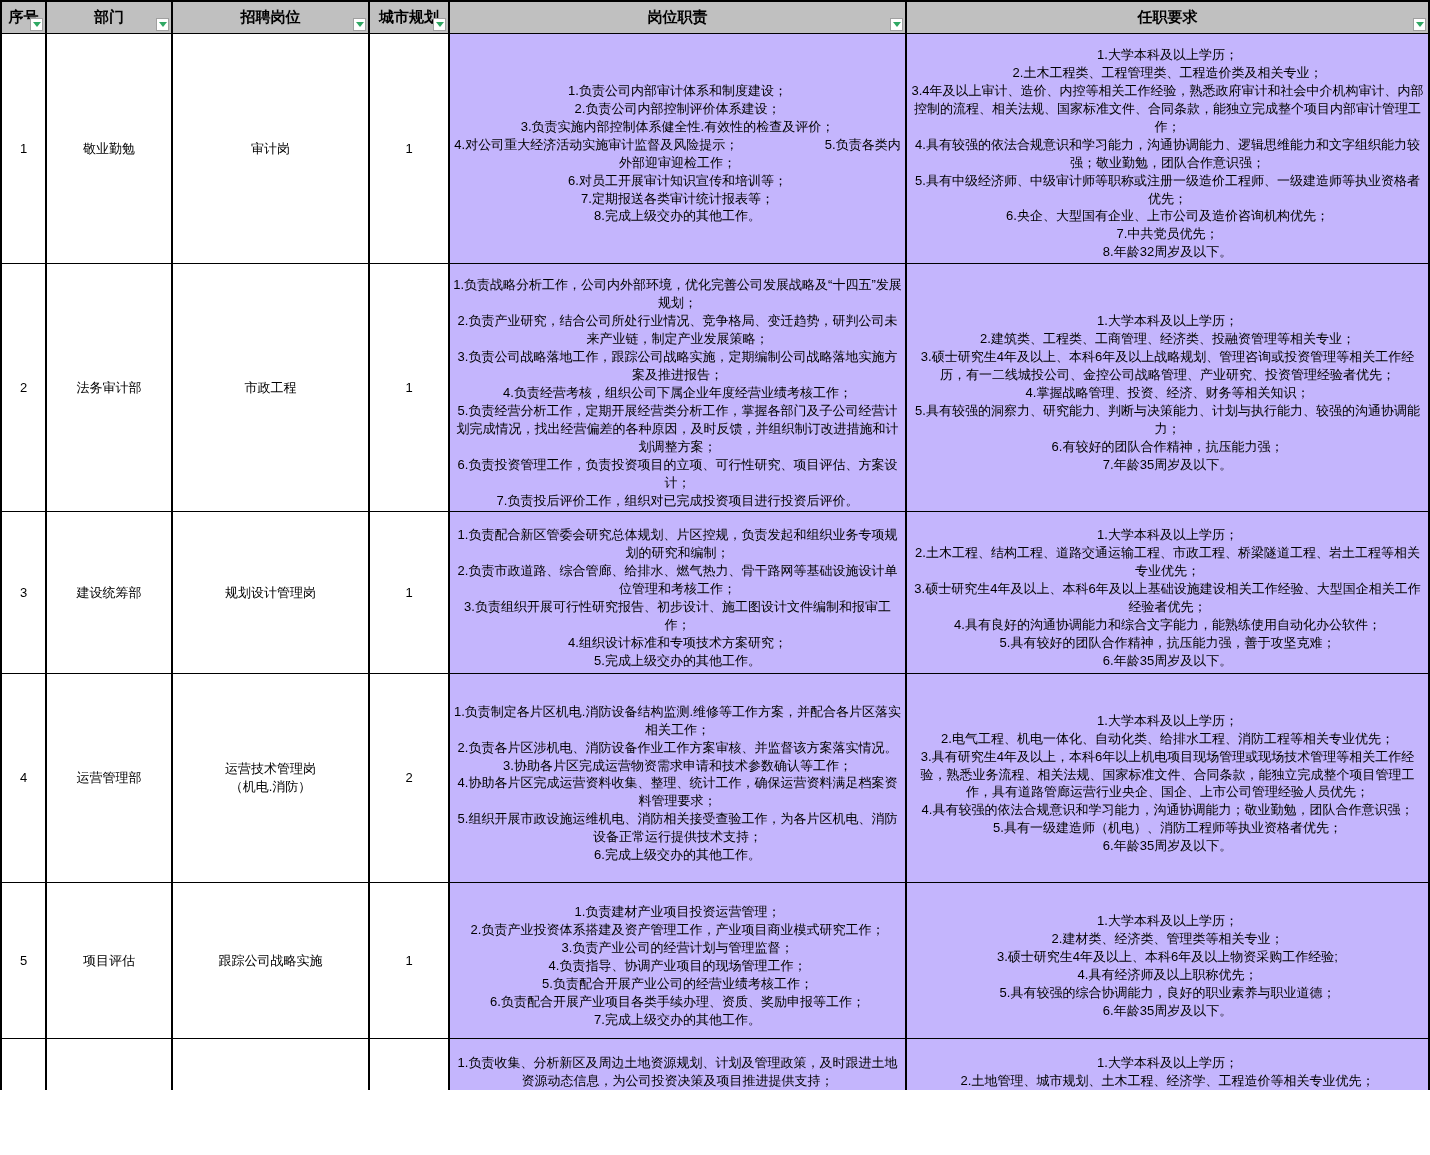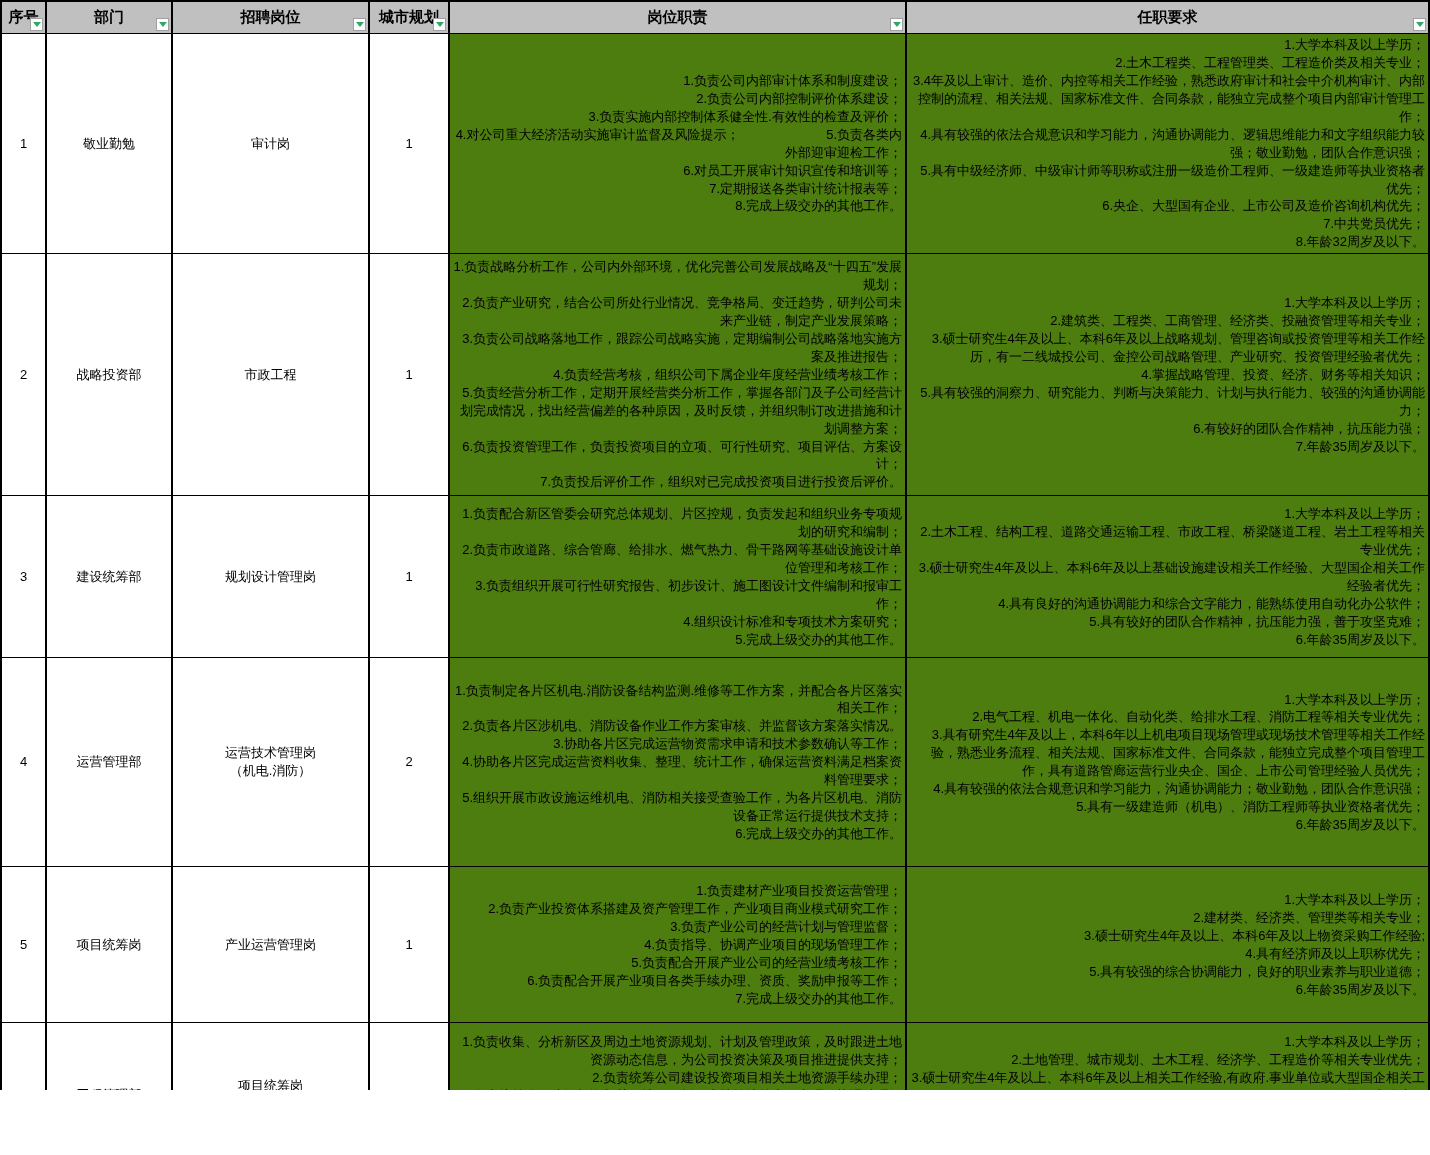--- a/index.html
+++ b/index.html
@@ -41,29 +41,29 @@
     background: #ffffff;
     font-size: 13px;
     color: #000000;
     text-align: center;
     vertical-align: middle;
     white-space: pre-wrap;
     line-height: 1.4;
     padding: 1px 2px;
   }
   td.t {
-    background: #4d7c0f;
+    background: #c4b5fd;
     font-size: 13px;
     color: #000000;
-    text-align: right;
+    text-align: center;
     vertical-align: middle;
     white-space: pre-wrap;
     word-break: break-all;
     line-height: 1.38;
-    padding: 2px 3px 2px 3px;
+    padding: 12px 3px 2px 3px;
   }
   .filter-btn {
     position: absolute;
     right: 2px;
     bottom: 2px;
     width: 13px;
     height: 13px;
     background: #ffffff;
     border: 1px solid #a0a0a0;
     display: flex;
@@ -152,21 +152,21 @@
 2.土木工程类、工程管理类、工程造价类及相关专业；
 3.4年及以上审计、造价、内控等相关工作经验，熟悉政府审计和社会中介机构审计、内部控制的流程、相关法规、国家标准文件、合同条款，能独立完成整个项目内部审计管理工作；
 4.具有较强的依法合规意识和学习能力，沟通协调能力、逻辑思维能力和文字组织能力较强；敬业勤勉，团队合作意识强；
 5.具有中级经济师、中级审计师等职称或注册一级造价工程师、一级建造师等执业资格者优先；
 6.央企、大型国有企业、上市公司及造价咨询机构优先；
 7.中共党员优先；
 8.年龄32周岁及以下。</td>
       </tr>
       <tr style="height:242px">
         <td class="c">2</td>
-        <td class="c">战略投资部</td>
+        <td class="c">法务审计部</td>
         <td class="c">市政工程</td>
         <td class="c">1</td>
         <td class="t">1.负责战略分析工作，公司内外部环境，优化完善公司发展战略及“十四五”发展规划；
 2.负责产业研究，结合公司所处行业情况、竞争格局、变迁趋势，研判公司未来产业链，制定产业发展策略；
 3.负责公司战略落地工作，跟踪公司战略实施，定期编制公司战略落地实施方案及推进报告；
 4.负责经营考核，组织公司下属企业年度经营业绩考核工作；
 5.负责经营分析工作，定期开展经营类分析工作，掌握各部门及子公司经营计划完成情况，找出经营偏差的各种原因，及时反馈，并组织制订改进措施和计划调整方案；
 6.负责投资管理工作，负责投资项目的立项、可行性研究、项目评估、方案设计；
 7.负责投后评价工作，组织对已完成投资项目进行投资后评价。</td>
         <td class="t">1.大学本科及以上学历；
@@ -208,22 +208,22 @@
 6.完成上级交办的其他工作。</td>
         <td class="t">1.大学本科及以上学历；
 2.电气工程、机电一体化、自动化类、给排水工程、消防工程等相关专业优先；
 3.具有研究生4年及以上，本科6年以上机电项目现场管理或现场技术管理等相关工作经验，熟悉业务流程、相关法规、国家标准文件、合同条款，能独立完成整个项目管理工作，具有道路管廊运营行业央企、国企、上市公司管理经验人员优先；
 4.具有较强的依法合规意识和学习能力，沟通协调能力；敬业勤勉，团队合作意识强；
 5.具有一级建造师（机电）、消防工程师等执业资格者优先；
 6.年龄35周岁及以下。</td>
       </tr>
       <tr style="height:156px">
         <td class="c">5</td>
-        <td class="c">项目统筹岗</td>
-        <td class="c">产业运营管理岗</td>
+        <td class="c">项目评估</td>
+        <td class="c">跟踪公司战略实施</td>
         <td class="c">1</td>
         <td class="t">1.负责建材产业项目投资运营管理；
 2.负责产业投资体系搭建及资产管理工作，产业项目商业模式研究工作；
 3.负责产业公司的经营计划与管理监督；
 4.负责指导、协调产业项目的现场管理工作；
 5.负责配合开展产业公司的经营业绩考核工作；
 6.负责配合开展产业项目各类手续办理、资质、奖励申报等工作；
 7.完成上级交办的其他工作。</td>
         <td class="t">1.大学本科及以上学历；
 2.建材类、经济类、管理类等相关专业；

